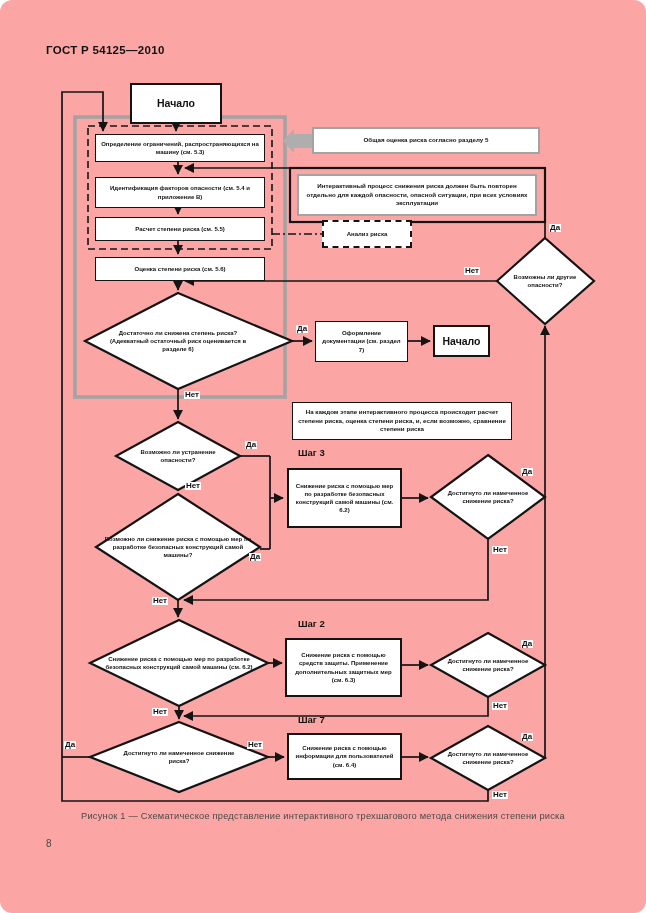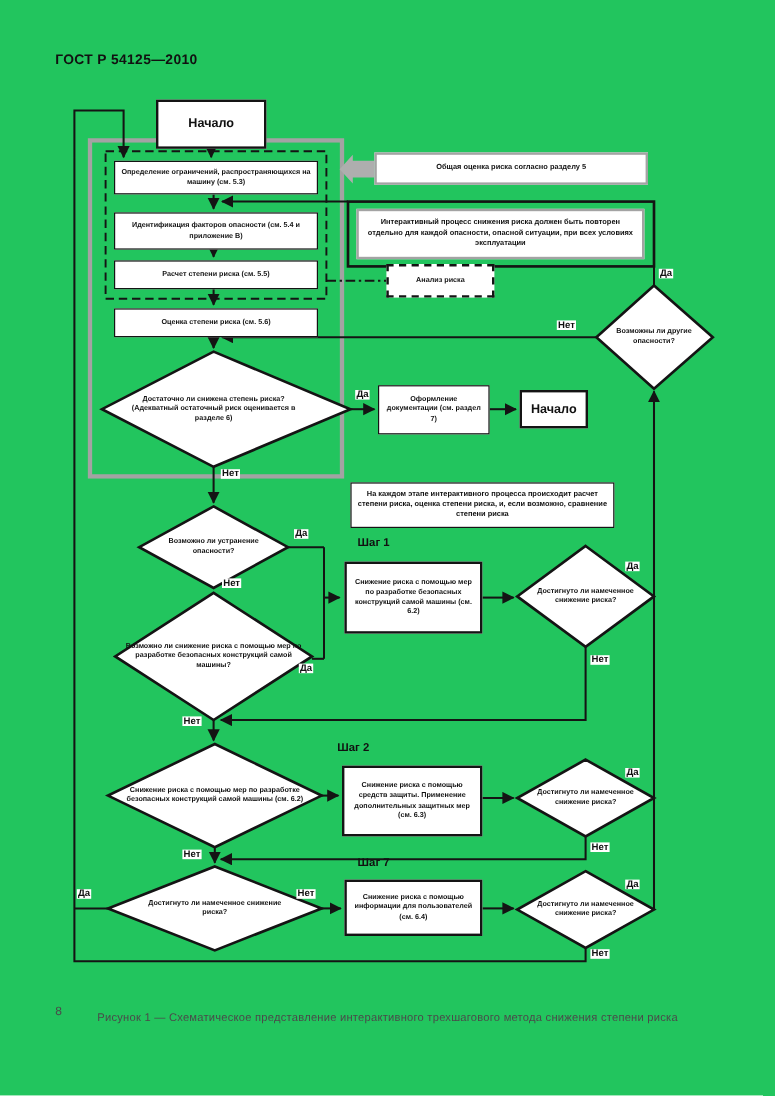--- a/index.html
+++ b/index.html
@@ -1,33 +1,33 @@
 <!DOCTYPE html>
 <html><head>
 <meta charset="utf-8">
 <style>
   html,body{margin:0;padding:0;background:#fff;}
-  .page{position:relative;width:646px;height:913px;background:#22c55e;overflow:hidden;
-        font-family:"Liberation Sans","DejaVu Sans",sans-serif;color:#111;}
+  .page{position:relative;width:646px;height:913px;background:#fca5a5;overflow:hidden;
+        font-family:"Liberation Sans","DejaVu Sans",sans-serif;color:#111;border-radius:12px;}
   .abs{position:absolute;}
   .hdr{position:absolute;left:46px;top:44px;font-size:11.5px;font-weight:bold;letter-spacing:.3px;}
   svg.wires{position:absolute;left:0;top:0;}
   .box{position:absolute;border:1.5px solid #141414;background:#fff;display:flex;
        align-items:center;justify-content:center;text-align:center;
        font-size:6px;font-weight:bold;line-height:1.35;padding:1px 4px;box-sizing:border-box;}
   .thick{border-width:2.6px;}
   .graybrd{border:2.6px solid #a3a3a3;}
   .thin{border-width:1.1px;}
   .dtext{position:absolute;transform:translate(-50%,-50%);text-align:center;
          font-size:6px;font-weight:bold;line-height:1.35;}
   .lbl{position:absolute;font-size:8px;font-weight:bold;background:#fff;padding:0 1px;line-height:1;}
   .steplbl{position:absolute;font-size:9.5px;font-weight:bold;}
   .startend{font-size:10.5px;font-weight:bold;}
   .caption{position:absolute;left:0;top:811px;width:100%;text-align:center;
-           font-size:9.3px;color:#4a4a4a;letter-spacing:.2px;margin-top:32px;}
+           font-size:9.3px;color:#4a4a4a;letter-spacing:.2px;}
   .pagenum{position:absolute;left:46px;top:838px;font-size:10px;color:#4a4a4a;}
 </style>
 </head>
 <body>
 
 <div class="page">
 
   <div class="hdr">ГОСТ Р 54125—2010</div>
 
   <svg class="wires" width="646" height="913" viewBox="0 0 646 913">
@@ -99,24 +99,24 @@
   <div class="box graybrd abs" style="left:312px;top:127px;width:228px;height:27px;font-size:6.2px;">Общая оценка риска согласно разделу 5</div>
   <div class="box graybrd abs" style="left:297px;top:174px;width:240px;height:42px;font-size:6.2px;">Интерактивный процесс снижения риска должен быть повторен отдельно для каждой опасности, опасной ситуации, при всех условиях эксплуатации</div>
 
   <div class="box abs" style="left:322px;top:220px;width:90px;height:28px;border-style:dashed;border-width:2px;">Анализ риска</div>
 
   <div class="box abs" style="left:315px;top:321px;width:93px;height:41px;">Оформление документации (см. раздел 7)</div>
   <div class="box thick startend abs" style="left:433px;top:325px;width:57px;height:32px;">Начало</div>
 
   <div class="box thin abs" style="left:292px;top:402px;width:220px;height:38px;font-size:6.2px;">На каждом этапе интерактивного процесса происходит расчет степени риска, оценка степени риска, и, если возможно, сравнение степени риска</div>
 
-  <div class="steplbl" style="left:298px;top:447px;">Шаг 1</div>
+  <div class="steplbl" style="left:298px;top:447px;">Шаг 3</div>
   <div class="box thick abs" style="left:287px;top:468px;width:115px;height:60px;">Снижение риска с помощью мер по разработке безопасных конструкций самой машины (см. 6.2)</div>
 
-  <div class="steplbl" style="left:281px;top:618px;text-align:center;">Шаг 2</div>
+  <div class="steplbl" style="left:298px;top:618px;text-align:center;">Шаг 2</div>
   <div class="box thick abs" style="left:285px;top:638px;width:117px;height:59px;">Снижение риска с помощью средств защиты. Применение дополнительных защитных мер (см. 6.3)</div>
 
   <div class="steplbl" style="left:298px;top:714px;">Шаг 7</div>
   <div class="box thick abs" style="left:287px;top:733px;width:115px;height:47px;">Снижение риска с помощью информации для пользователей (см. 6.4)</div>
 
   <div class="dtext" style="left:178px;top:341px;width:146px;">Достаточно ли снижена степень риска? (Адекватный остаточный риск оценивается в разделе 6)</div>
   <div class="dtext" style="left:545px;top:281px;width:78px;">Возможны ли другие опасности?</div>
   <div class="dtext" style="left:178px;top:456px;width:84px;">Возможно ли устранение опасности?</div>
   <div class="dtext" style="left:178px;top:547px;width:150px;">Возможно ли снижение риска с помощью мер по разработке безопасных конструкций самой машины?</div>
   <div class="dtext" style="left:488px;top:497px;width:84px;">Достигнуто ли намеченное снижение риска?</div>

